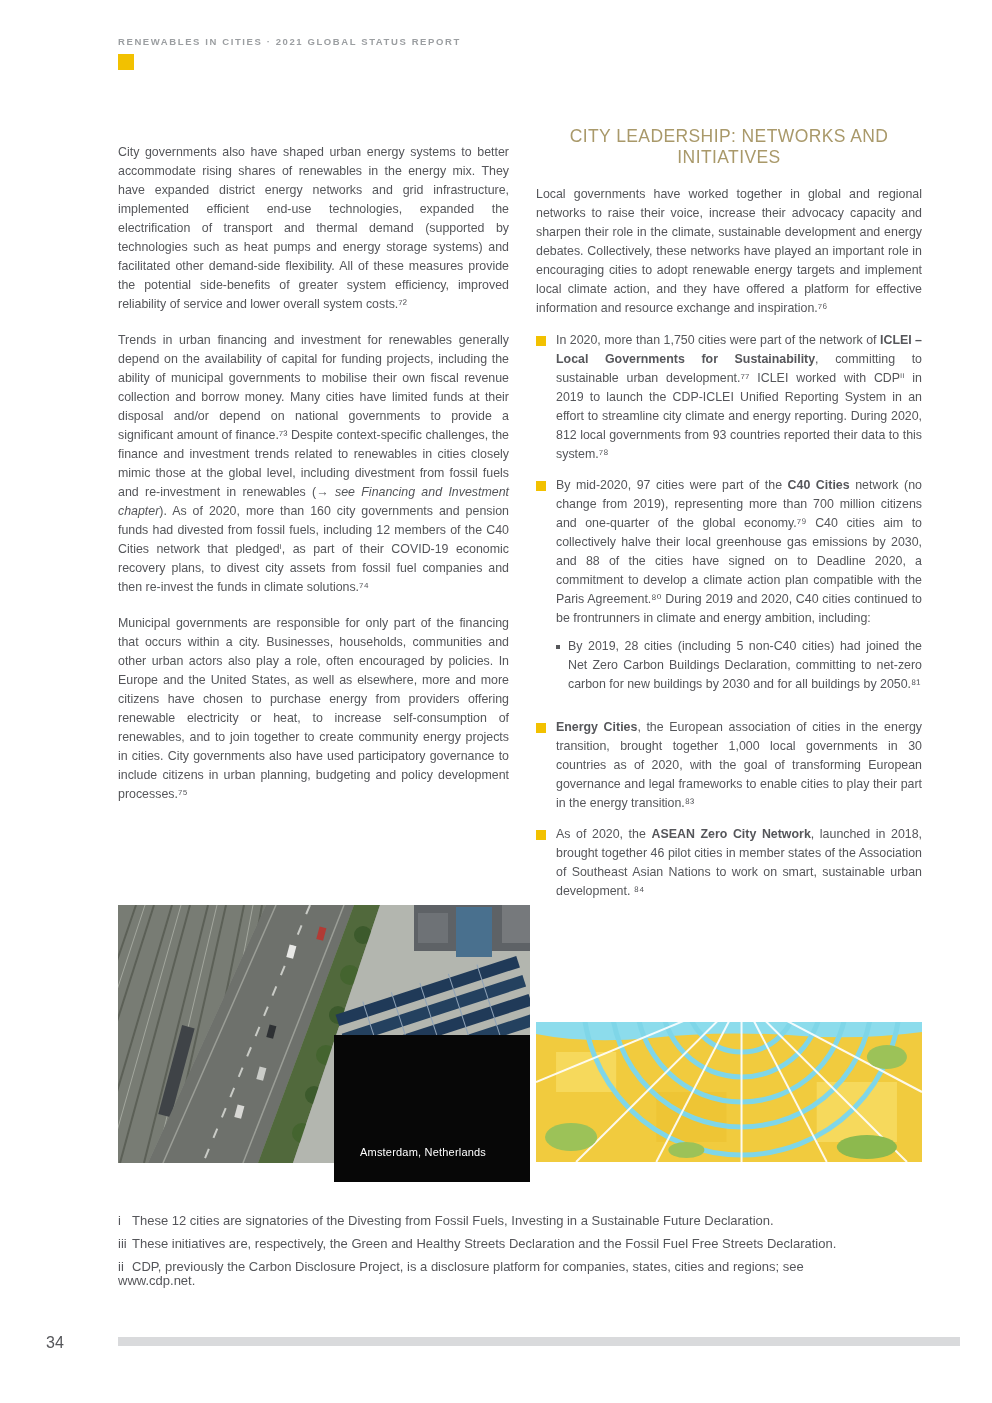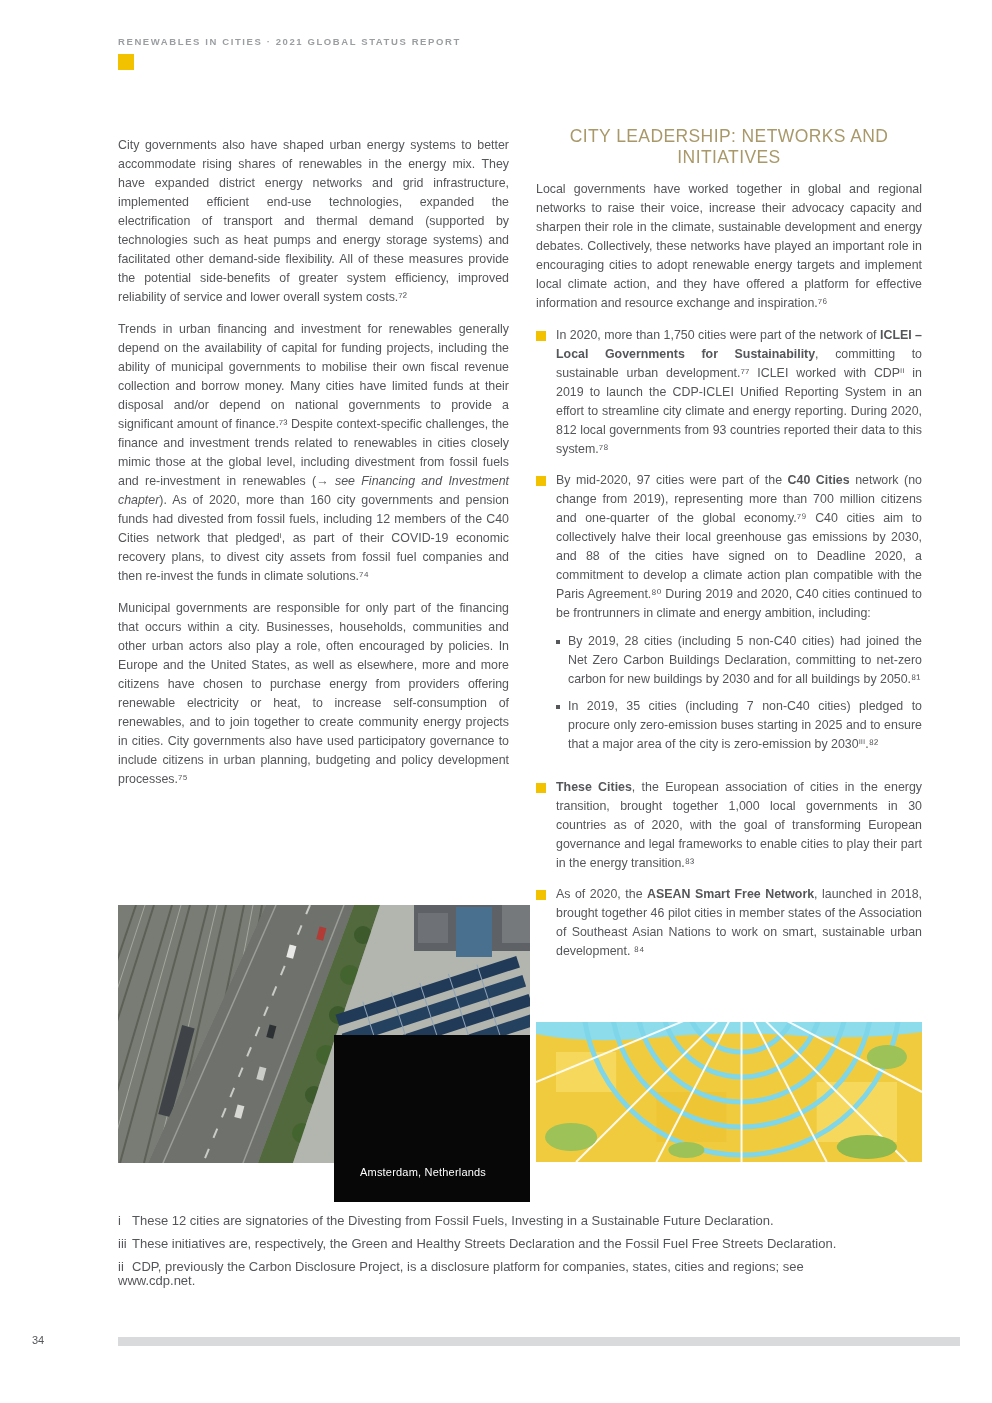--- a/index.html
+++ b/index.html
@@ -9,46 +9,46 @@
           font-family:"Liberation Sans","DejaVu Sans",sans-serif; color:var(--ink); overflow:hidden; }
 
   .running-head-text { position:absolute; left:118px; top:36px; font-size:9.5px;
           letter-spacing:1.6px; color:#9b9ea1;font-weight:bold; }
   .accent-square { position:absolute; left:118px; top:54px; width:16px; height:16px; background:var(--accent); }
 
   .col { position:absolute; top:126px; }
   .col-left  { left:118px; width:391px; }
   .col-right { left:536px; width:386px; }
 
-  .body { font-size:12.4px; line-height:19px; text-align:justify; margin:10px 0 13px; color:var(--ink); }
+  .body { font-size:12.4px; line-height:19px; text-align:justify; margin:17px 0 13px; color:var(--ink); }
   .section-heading { margin:0 0 12px; font-size:17.5px; font-weight:500; letter-spacing:0.4px; color:var(--heading);text-align:center; }
 
   .bullet { display:flex; margin:12px 0 9px; }
   .bullet-marker { flex:0 0 auto; width:10px; height:10px; margin:5px 10px 0 0; background:var(--accent); }
   .bullet .body { flex:1; margin:0; }
 
   .sub-bullets { margin:0 0 24px 20px; }
   .sub-bullet { display:flex; margin-bottom:8px; }
   .sub-marker { flex:0 0 auto; width:4px; height:4px; margin:8px 8px 0 0; background:var(--ink); }
   .sub-bullet .body { flex:1; margin:0; }
 
   .photo { position:absolute; left:118px; top:905px; width:412px; height:258px; margin:0; }
   .photo svg { display:block; width:100%; height:100%; }
-  .photo-caption-box { position:absolute; left:216px; top:130px; width:196px; height:167px; background:#070707; }
+  .photo-caption-box { position:absolute; left:216px; top:130px; width:196px; height:147px; background:#070707; }
   .photo-caption { position:absolute; left:26px; bottom:24px; color:#ffffff; font-size:11px; letter-spacing:0.2px; }
 
   .map { position:absolute; left:536px; top:1022px; width:386px; height:140px; margin:0; }
   .map svg { display:block; width:100%; height:100%; }
 
   .footnotes { position:absolute; left:118px; top:1214px; width:740px; }
   .footnote { font-size:13px; line-height:14px; margin-bottom:9px; color:var(--ink); }
   .fn-marker { display:inline-block; min-width:14px; }
 
   .footer-bar { position:absolute; left:118px; top:1337px; width:842px; height:9px; background:#d9dadc; }
-  .page-number { position:absolute; left:32px; top:1334px; font-size:11px; color:var(--ink); }
+  .page-number { position:absolute; left:46px; top:1334px; font-size:16px; color:var(--ink); }
 
   em { font-style:italic; }
   strong { font-weight:bold; }
 </style>
 </head>
 <body>
 
 <div class="page">
 
   <div class="running-head-text">RENEWABLES IN CITIES · 2021 GLOBAL STATUS REPORT</div>
@@ -72,34 +72,30 @@
     <div class="bullet">
       <span class="bullet-marker"></span>
       <p class="body"><span>By mid-2020, 97 cities were part of the </span><strong>C40 Cities</strong><span> network (no change from 2019), representing more than 700 million citizens and one-quarter of the global economy.⁷⁹ C40 cities aim to collectively halve their local greenhouse gas emissions by 2030, and 88 of the cities have signed on to Deadline 2020, a commitment to develop a climate action plan compatible with the Paris Agreement.⁸⁰ During 2019 and 2020, C40 cities continued to be frontrunners in climate and energy ambition, including:</span></p>
     </div>
 
     <div class="sub-bullets">
       <div class="sub-bullet">
         <span class="sub-marker"></span>
         <p class="body">By 2019, 28 cities (including 5 non-C40 cities) had joined the Net Zero Carbon Buildings Declaration, committing to net-zero carbon for new buildings by 2030 and for all buildings by 2050.⁸¹</p>
       </div>
-      <div class="sub-bullet">
-        <span class="sub-marker"></span>
-        <p class="body">In 2019, 35 cities (including 7 non-C40 cities) pledged to procure only zero-emission buses starting in 2025 and to ensure that a major area of the city is zero-emission by 2030ⁱⁱⁱ.⁸²</p>
-      </div>
-    </div>
-
-    <div class="bullet">
-      <span class="bullet-marker"></span>
-      <p class="body"><span></span><strong>These Cities</strong><span>, the European association of cities in the energy transition, brought together 1,000 local governments in 30 countries as of 2020, with the goal of transforming European governance and legal frameworks to enable cities to play their part in the energy transition.⁸³</span></p>
-    </div>
-
-    <div class="bullet">
-      <span class="bullet-marker"></span>
-      <p class="body"><span>As of 2020, the </span><strong>ASEAN Smart Free Network</strong><span>, launched in 2018, brought together 46 pilot cities in member states of the Association of Southeast Asian Nations to work on smart, sustainable urban development. ⁸⁴</span></p>
+    </div>
+
+    <div class="bullet">
+      <span class="bullet-marker"></span>
+      <p class="body"><span></span><strong>Energy Cities</strong><span>, the European association of cities in the energy transition, brought together 1,000 local governments in 30 countries as of 2020, with the goal of transforming European governance and legal frameworks to enable cities to play their part in the energy transition.⁸³</span></p>
+    </div>
+
+    <div class="bullet">
+      <span class="bullet-marker"></span>
+      <p class="body"><span>As of 2020, the </span><strong>ASEAN Zero City Network</strong><span>, launched in 2018, brought together 46 pilot cities in member states of the Association of Southeast Asian Nations to work on smart, sustainable urban development. ⁸⁴</span></p>
     </div>
   </section>
 
   <figure class="photo">
     <svg viewBox="0 0 412 258" preserveAspectRatio="none">
       <rect width="412" height="258" fill="#8f938c"></rect>
 
       <polygon points="0,0 148,0 30,258 0,258" fill="#787c74"></polygon>
       <g stroke="#5c6057" stroke-width="2">
         <line x1="18" y1="0" x2="-70" y2="258"></line>

